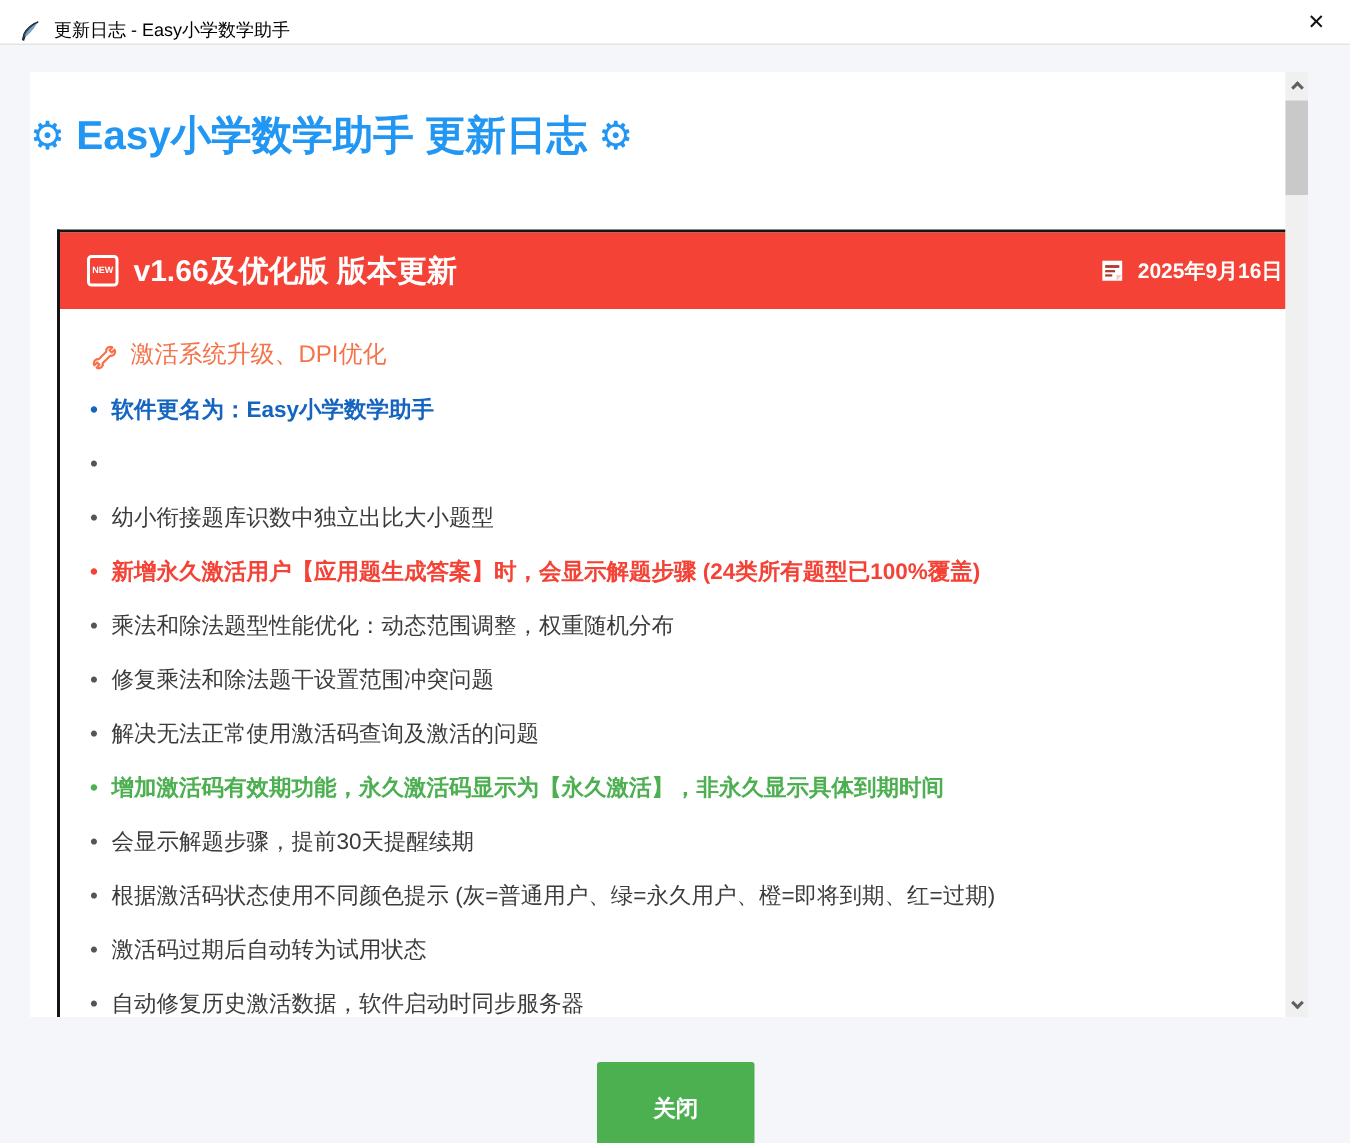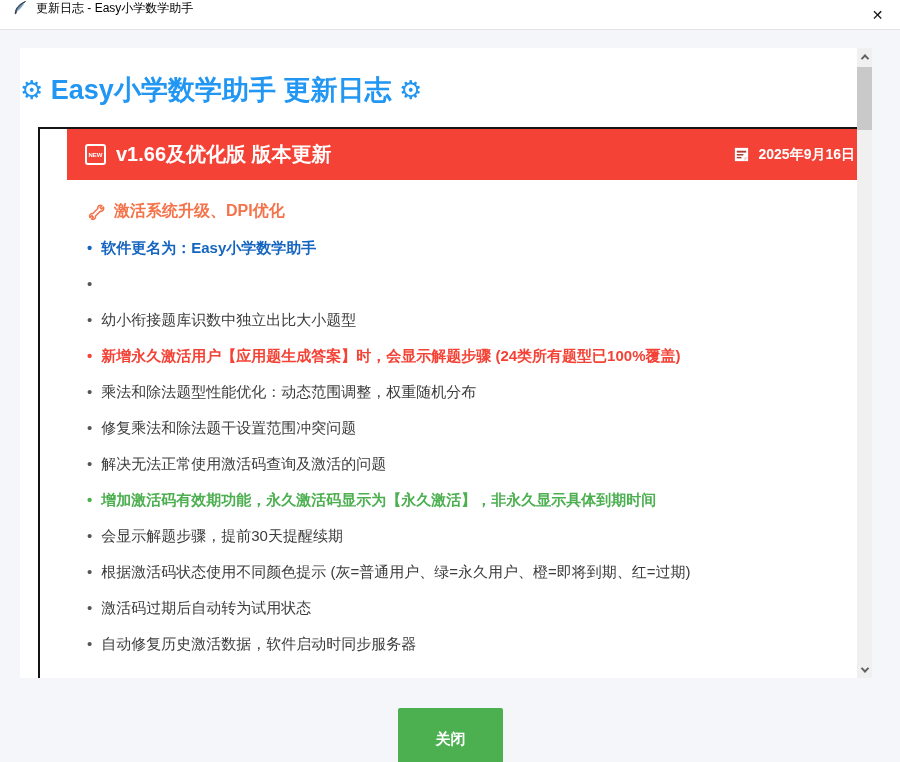--- a/index.html
+++ b/index.html
@@ -8,21 +8,21 @@
     font-family: "Liberation Sans", "DejaVu Sans", sans-serif;
     background:#f5f6fa;
     position:relative;
     overflow:hidden;
   }
 
   
   .titlebar {
     position:absolute; left:0; top:0; width:900px; height:30px;
     background:#ffffff; border-bottom:1px solid #e4e4e4;
-    display:flex; align-items:flex-start;
+    display:flex; align-items:flex-end;
   }
   .titlebar .app-icon { margin-left:12px; width:16px; height:16px; display:flex; }
   .titlebar .title-text { margin-left:8px; font-size:12px; color:#000; }
   .titlebar .close-btn {
     position:absolute; right:0; top:0; width:45px; height:29px;
     display:flex; align-items:center; justify-content:center;
     font-size:14px; color:#111; cursor:pointer;
   }
 
   
@@ -49,43 +49,42 @@
 
   
   .page-title {
     margin-top:24px; 
     color:#2196f3; font-size:27px; font-weight:bold; line-height:36px;
   }
   .gear { font-size:26px; font-weight:bold; }
 
   
   .card {
-    margin:19px 18px 0 18px; width:837px;
+    margin:45px 18px 0 18px; width:837px;
     border:2px solid #141414; border-bottom:none;
     background:#fff;
-    padding-left:27px;
   }
   .card-header {
     height:51px; background:#f44336; color:#fff;
     display:flex; align-items:center; justify-content:space-between;
     padding:0 18px;
   }
   .version-wrap { display:flex; align-items:center; gap:10px; font-size:20px; font-weight:bold; }
   .new-badge {
     width:21px; height:21px; border:2px solid #fff; border-radius:3px;
     display:flex; align-items:center; justify-content:center;
     font-size:6px; font-weight:bold; letter-spacing:0; color:#fff;
   }
   .date-wrap { display:flex; align-items:center; gap:8px; font-size:14px; font-weight:bold; }
 
   .card-body { padding:14px 20px 30px 20px; }
 
   .section-heading {
     display:flex; align-items:center; gap:8px;
-    color:#f4734a; font-size:16px; font-weight:bold;
+    color:#f4734a; font-size:16px; font-weight:normal;
     margin:6px 0 2px 0; line-height:22px;
   }
 
   .item { display:flex; gap:9px; font-size:15px; line-height:20px; margin:16px 0; color:#3c3c3c; }
   .item .bullet { font-size:15px; line-height:20px; }
   .item.normal { color:#3c3c3c; }
   .item.normal .bullet { color:#555; }
   .item.blue  { color:#1565c0; font-weight:bold; }
   .item.red   { color:#f44336; font-weight:bold; }
   .item.green { color:#4caf50; font-weight:bold; }

